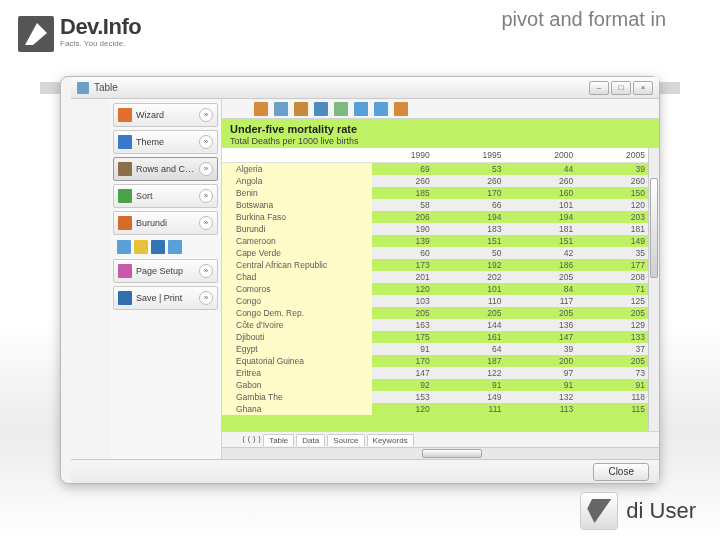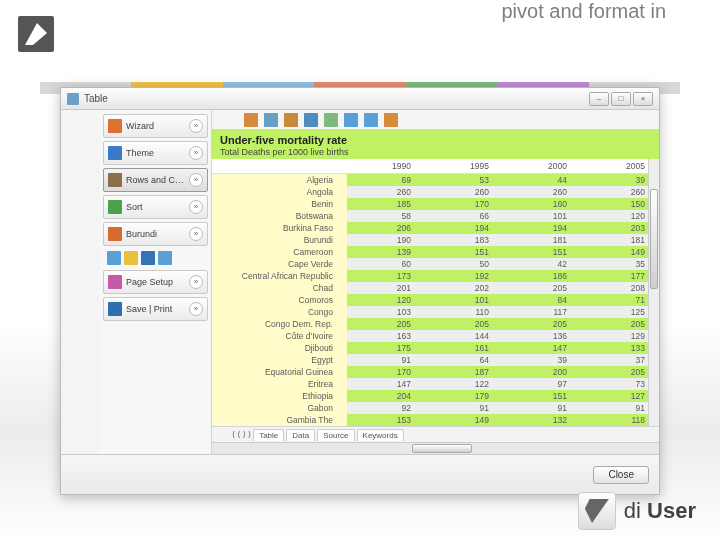--- a/index.html
+++ b/index.html
@@ -5,27 +5,27 @@
   * { box-sizing: border-box; margin: 0; padding: 0; font-family: Arial, Helvetica, sans-serif; }
   html, body { width: 720px; height: 540px; background: #fff; overflow: hidden; }
   .slide { position: relative; width: 720px; height: 540px; background: linear-gradient(#fff 0%, #fff 60%, #ececec 80%, #fff 100%); }
   
   .brand { position: absolute; top: 16px; left: 18px; display: flex; align-items: flex-start; }
   .brand-logo { width: 36px; height: 36px; background: #555; position: relative; border-radius: 2px; margin-right: 6px; }
   .brand-logo svg { position: absolute; top: 3px; left: 3px; }
   .brand-text { line-height: 1; }
   .brand-text .line1 { font-size: 22px; font-weight: bold; color: #3b3b3b; letter-spacing: -0.5px; }
   .brand-text .line2 { font-size: 8px; color: #7d7d7d; margin-top: 2px; }
-  .headline1 { position: absolute; top: 0; right: 54px; font-size: 20px; color: #7f7f7f; }
+  .headline1 { position: absolute; top: 8px; right: 54px; font-size: 20px; color: #7f7f7f; }
   .headline2 { position: absolute; top: 24px; right: 22px; font-size: 38px; color: #9a9a9a; letter-spacing: 1px; }
   
   .colorstrip { position: absolute; top: 82px; left: 40px; width: 640px; height: 12px; display: flex; }
   .colorstrip div { flex: 1; }
   
-  .window { position: absolute; top: 87px; left: 60px; width: 600px; height: 408px; background: #f4f4f4; border: 1px solid #b9b9b9; border-radius: 0; box-shadow: 0 3px 12px rgba(0,0,0,.25); display: flex; flex-direction: column; }
+  .window { position: absolute; top: 76px; left: 60px; width: 600px; height: 408px; background: #f4f4f4; border: 1px solid #b9b9b9; border-radius: 8px; box-shadow: 0 3px 12px rgba(0,0,0,.25); display: flex; flex-direction: column; padding-left: 10px; }
   .titlebar { height: 22px; background: linear-gradient(#fdfdfd,#e6e6e6); border-bottom: 1px solid #c9c9c9; display: flex; align-items: center; padding: 0 6px; font-size: 10px; color: #4a4a4a; border-radius: 4px 4px 0 0; }
   .titlebar .ticon { width: 12px; height: 12px; margin-right: 5px; background: #6aa0c8; border-radius: 1px; }
   .titlebar .spacer { flex: 1; }
   .winbtn { width: 20px; height: 14px; border: 1px solid #aaa; margin-left: 2px; font-size: 8px; line-height: 12px; text-align: center; color: #555; background: linear-gradient(#fff,#ddd); border-radius: 2px; }
   .body { flex: 1; display: flex; overflow: hidden; margin-left: 39px; }
   
   .sidebar { width: 112px; background: #f7f7f7; border-right: 1px solid #d4d4d4; padding: 4px 3px; }
   .sb-item { height: 24px; margin-bottom: 3px; background: linear-gradient(#fdfdfd,#ebebeb); border: 1px solid #c9c9c9; border-radius: 2px; display: flex; align-items: center; padding: 0 4px; font-size: 9px; color: #3d3d3d; }
   .sb-item.selected { background: linear-gradient(#f3f3f3,#dcdcdc); border-color: #999; }
   .sb-icon { width: 14px; height: 14px; margin-right: 4px; border-radius: 1px; flex-shrink: 0; }
@@ -38,49 +38,53 @@
   .toolbar { height: 20px; border-bottom: 1px solid #d4d4d4; display: flex; align-items: center; padding-left: 32px; gap: 6px; background: #f5f5f5; }
   .tbtn { width: 14px; height: 14px; border-radius: 1px; }
   .table-head { padding: 4px 8px 2px; }
   .table-title { font-size: 11px; font-weight: bold; color: #222; }
   .table-sub { font-size: 9px; color: #444; margin-top: 1px; }
   .grid { flex: 1; overflow: hidden; position: relative; }
   table { border-collapse: collapse; width: 100%; font-size: 8.5px; color: #5a5a5a; }
   thead th { background: #fff; font-weight: normal; text-align: right; padding: 2px 14px; color: #555; border-bottom: 1px solid #e0e0e0; }
   thead th:first-child { text-align: left; }
   tbody td { padding: 1px 14px; text-align: right; }
-  tbody td:first-child { text-align: right; background: #fffcc9; width: 135px; }
+  tbody td:first-child { text-align: left; background: #fffcc9; width: 150px; }
   tbody tr:nth-child(even) td:not(:first-child) { background: #eeeeee; }
   .tabs { height: 16px; display: flex; align-items: center; padding-left: 20px; gap: 2px; font-size: 8px; color: #555; border-top: 1px solid #d4d4d4; background: #f3f3f3; }
   .tab { padding: 1px 5px; border: 1px solid #ccc; border-bottom: none; background: #fdfdfd; border-radius: 2px 2px 0 0; }
   .hscroll { height: 12px; background: #e8e8e8; border-top: 1px solid #ccc; position: relative; }
   .hscroll .thumb { position: absolute; left: 200px; top: 1px; width: 60px; height: 9px; background: linear-gradient(#fff,#cfcfcf); border: 1px solid #aaa; border-radius: 2px; }
   
-  .bottombar { height: 40px; border-top: 1px solid #c8c8c8; background: linear-gradient(#f6f6f6,#eaeaea); display: flex; align-items: center; justify-content: flex-end; padding-right: 10px; border-radius: 0 0 4px 4px; }
+  .bottombar { height: 24px; border-top: 1px solid #c8c8c8; background: linear-gradient(#f6f6f6,#eaeaea); display: flex; align-items: center; justify-content: flex-end; padding-right: 10px; border-radius: 0 0 4px 4px; }
   .closebtn { height: 18px; padding: 0 14px; font-size: 10px; border: 1px solid #aaa; border-radius: 3px; background: linear-gradient(#fff,#e4e4e4); color: #333; }
   
   .footer { position: absolute; bottom: 10px; right: 24px; display: flex; align-items: center; }
   .footer-logo { width: 38px; height: 38px; border: 1px solid #ccc; border-radius: 4px; background: linear-gradient(#fff,#ddd); position: relative; margin-right: 8px; }
   .footer-logo::after { content: ""; position: absolute; inset: 6px; background: #666; clip-path: polygon(20% 0, 100% 0, 30% 100%, 0 40%); }
   .footer-text { font-size: 22px; color: #414141; }
-  .footer-text b { font-weight: 700; }
+  .footer-text b { font-weight: 400; }
   
   .vscroll { position: absolute; right: 0; top: 0; bottom: 0; width: 11px; background: #eee; border-left: 1px solid #ccc; }
   .vscroll .vthumb { position: absolute; left: 1px; top: 30px; width: 8px; height: 100px; background: linear-gradient(#fff,#cfcfcf); border: 1px solid #aaa; border-radius: 2px; }
 </style>
 </head>
 <body>
 
 <div class="slide">
 
   <div class="brand">
     <div class="brand-logo">
       <svg width="30" height="30" viewBox="0 0 30 30">
           <path d="M4 26 L16 4 L26 14 L12 26 Z" fill="#fff"></path>
         </svg>
+    </div>
+    <div class="brand-text">
+      <div class="line1">Dev.Info</div>
+      <div class="line2">Facts. You decide.</div>
     </div>
   </div>
   <div class="headline1">pivot and format in</div>
 
   <div class="colorstrip" id="colorstrip">
       <div style="background: rgb(216, 216, 216);"></div>
       <div style="background: rgb(240, 194, 74);"></div>
       <div style="background: rgb(143, 192, 232);"></div>
       <div style="background: rgb(232, 139, 110);"></div>
       <div style="background: rgb(127, 185, 127);"></div>
@@ -291,27 +295,20 @@
                   <td>205</td>
                 </tr>
                 <tr>
                   <td>Eritrea</td>
                   <td>147</td>
                   <td>122</td>
                   <td>97</td>
                   <td>73</td>
                 </tr>
                 <tr>
-                  <td>Ethiopia</td>
-                  <td>204</td>
-                  <td>179</td>
-                  <td>151</td>
-                  <td>127</td>
-                </tr>
-                <tr>
                   <td>Gabon</td>
                   <td>92</td>
                   <td>91</td>
                   <td>91</td>
                   <td>91</td>
                 </tr>
                 <tr>
                   <td>Gambia The</td>
                   <td>153</td>
                   <td>149</td>

